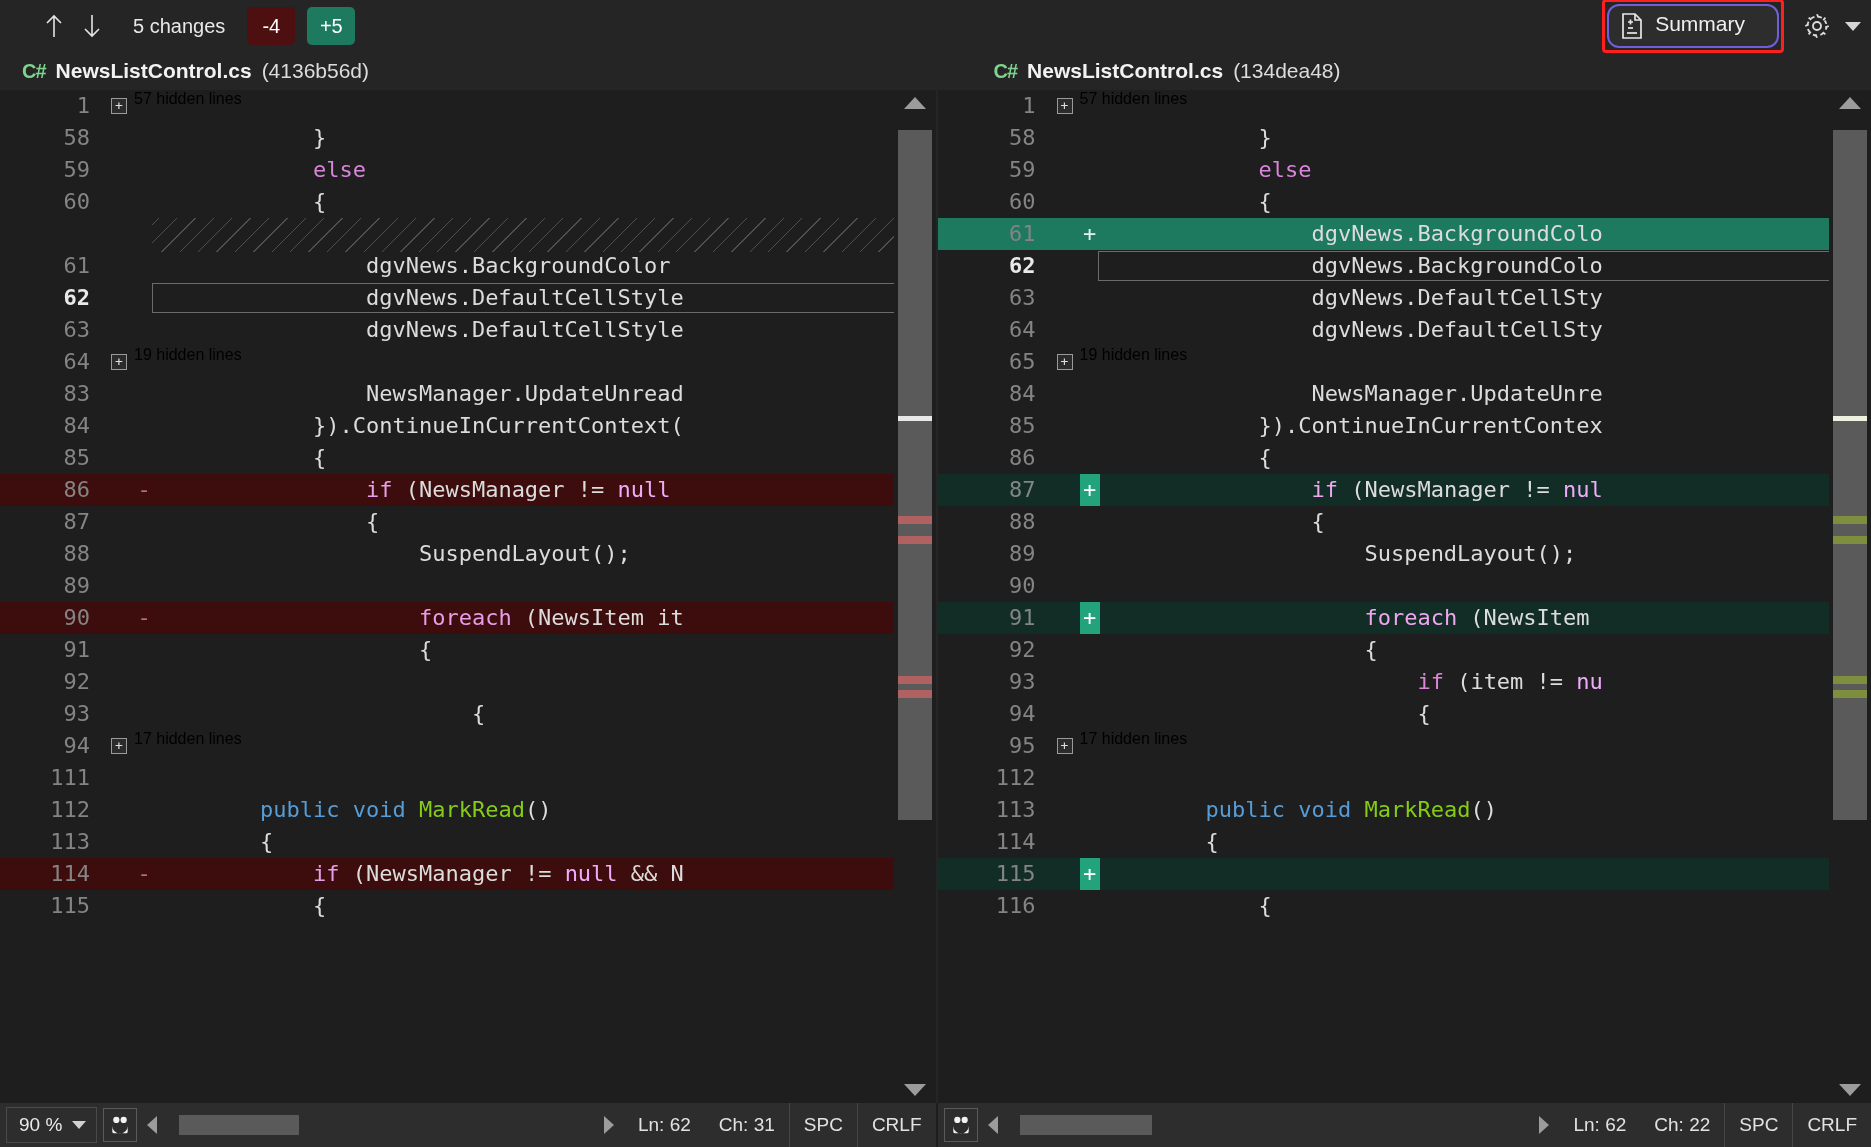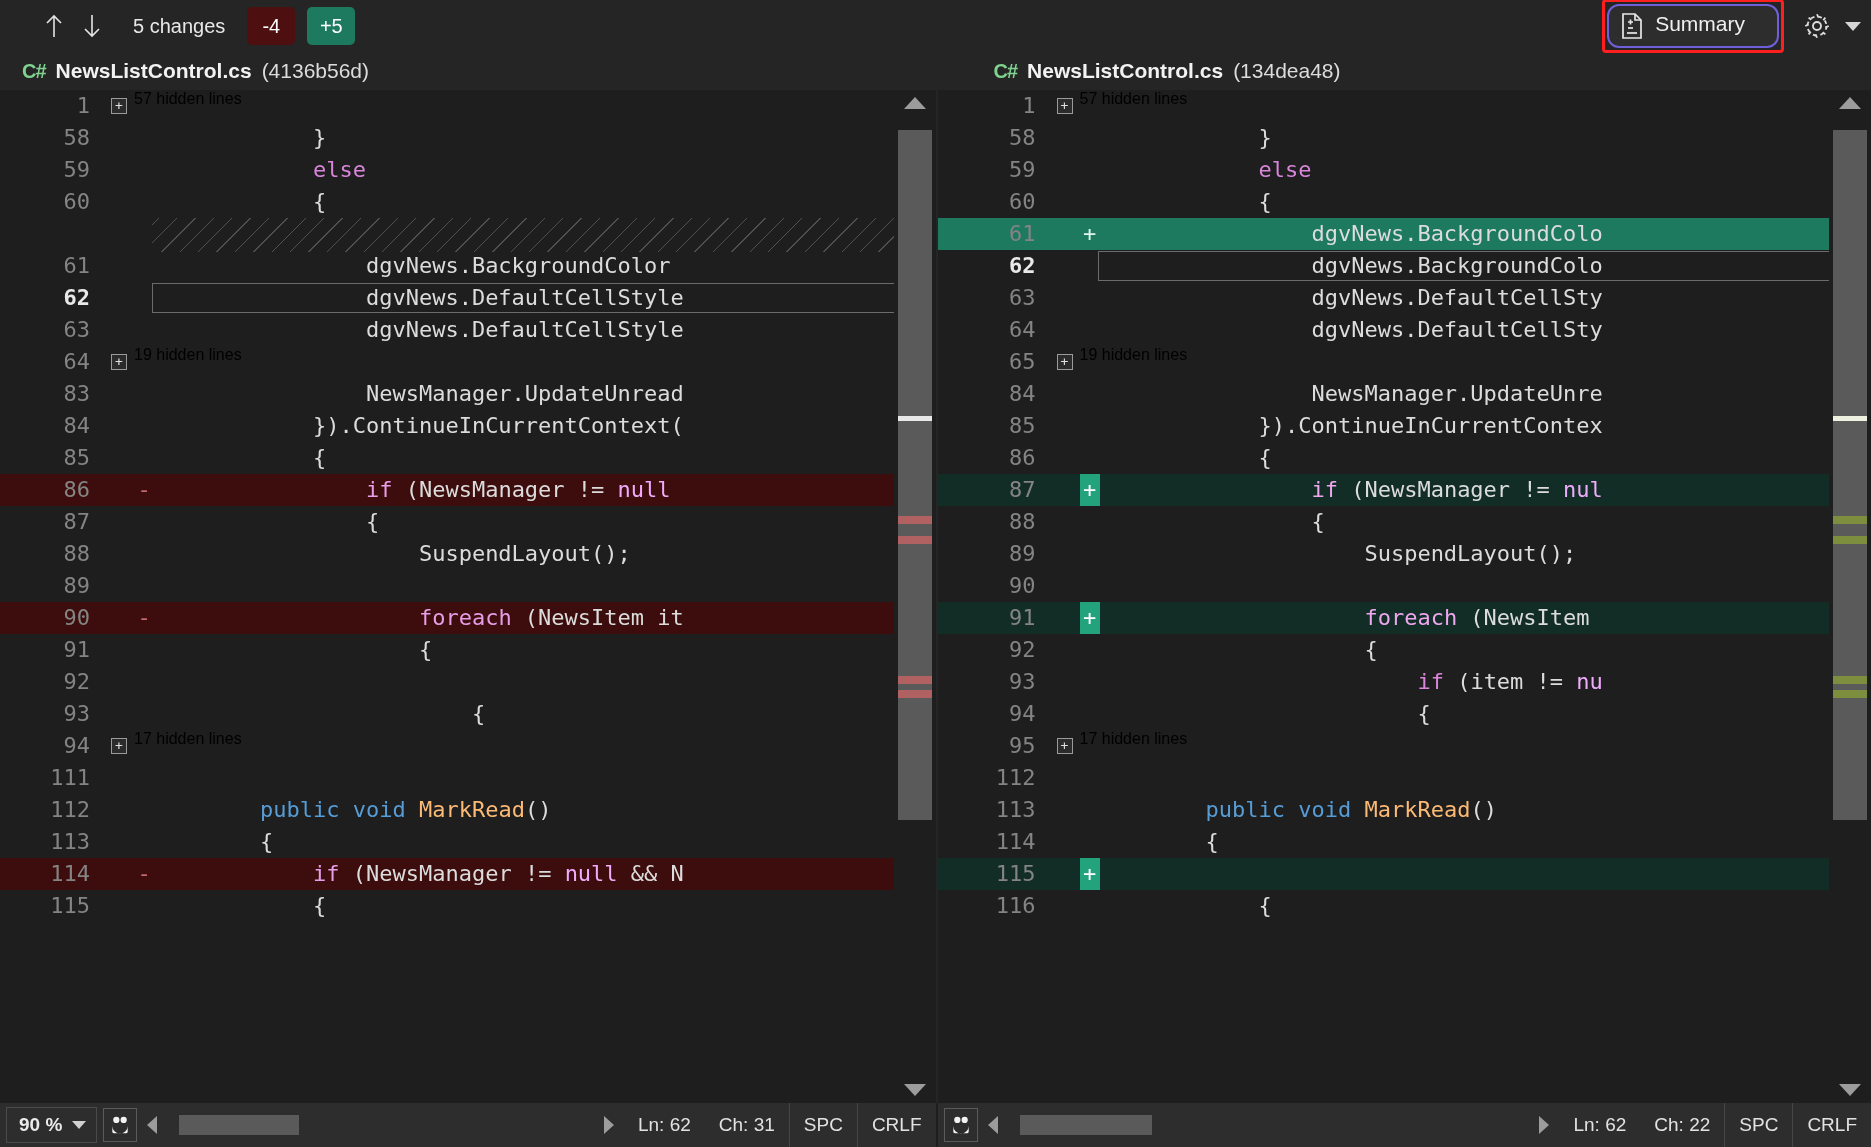--- a/index.html
+++ b/index.html
@@ -123,21 +123,21 @@
     height: 34px;
     margin-left: 152px; margin-right: 20px;
     background-image: repeating-linear-gradient(-45deg,
       rgba(255,255,255,0.22) 0px, rgba(255,255,255,0.22) 1px,
       rgba(0,0,0,0) 1px, rgba(0,0,0,0) 13px);
   }
 
   
   .kw  { color: #d985d9; }
   .kw2 { color: #569cd6; }
-  .fn  { color: #fdba74; margin-top: 16px; }
+  .fn  { color: #84cc16; margin-top: 16px; }
   .lit { color: #f0abfc; }
   .pun { color: #dcdcdc; }
   .row.del .kw { color: #e79de7; }
   .row.add .kw, .row.add-bright .kw { color: #efa6ef; }
 
   
   .vscroll {
     position: absolute; top: 0; right: 0; width: 42px; height: 100%;
     background: #1e1e1e;
   }
@@ -156,21 +156,21 @@
   .ovmark { position: absolute; left: 0; width: 34px; height: 8px; }
   .cursor-mark { position: absolute; left: 0; width: 34px; height: 5px; background: #e8e8e8; }
 
   
   .statusbars { display: flex; height: 44px; min-height: 44px; background: #2d2d2d; }
   .sbar { flex: 1 1 50%; display: flex; align-items: center; height: 44px; }
   .sbar.right { border-left: 2px solid #1e1e1e; }
   .zoomsel {
     display: flex; align-items: center; gap: 10px;
     height: 36px; padding: 0 10px 0 12px; margin-left: 6px;
-    border: 1px solid #4a4a4a; cursor: pointer; font-weight: bold;
+    border: 1px solid #4a4a4a; cursor: pointer;
   }
   .zoomval { color: #eaeaea; font-size: 19px; }
   .mini-caret { width:0;height:0;border-left:7px solid transparent;border-right:7px solid transparent;border-top:8px solid #d0d0d0; }
   .mapicon {
     width: 34px; height: 34px; margin-left: 6px; border: 1px solid #5a5a5a;
     display: flex; align-items: center; justify-content: center; cursor: pointer;
     color: #f0f0f0; font-size: 21px; line-height: 1;
   }
   .harrow { width: 30px; display: flex; align-items: center; justify-content: center; cursor: pointer; }
   .tri-l { width:0;height:0;border-top:9px solid transparent;border-bottom:9px solid transparent;border-right:10px solid #9c9c9c; }

